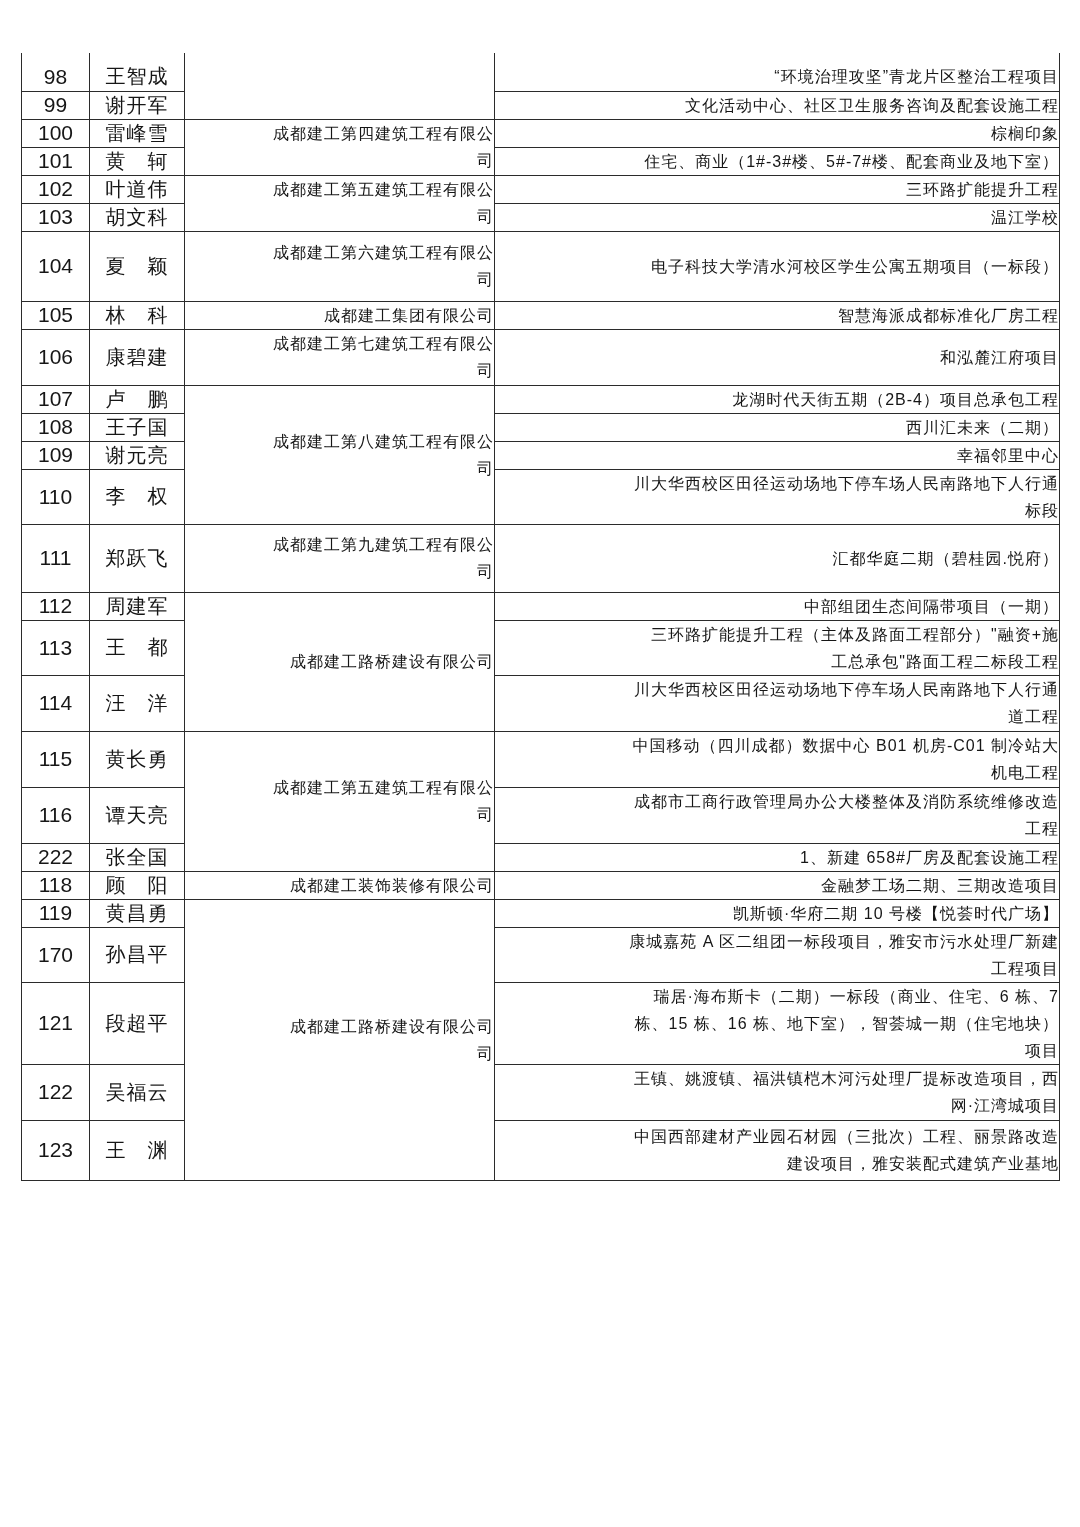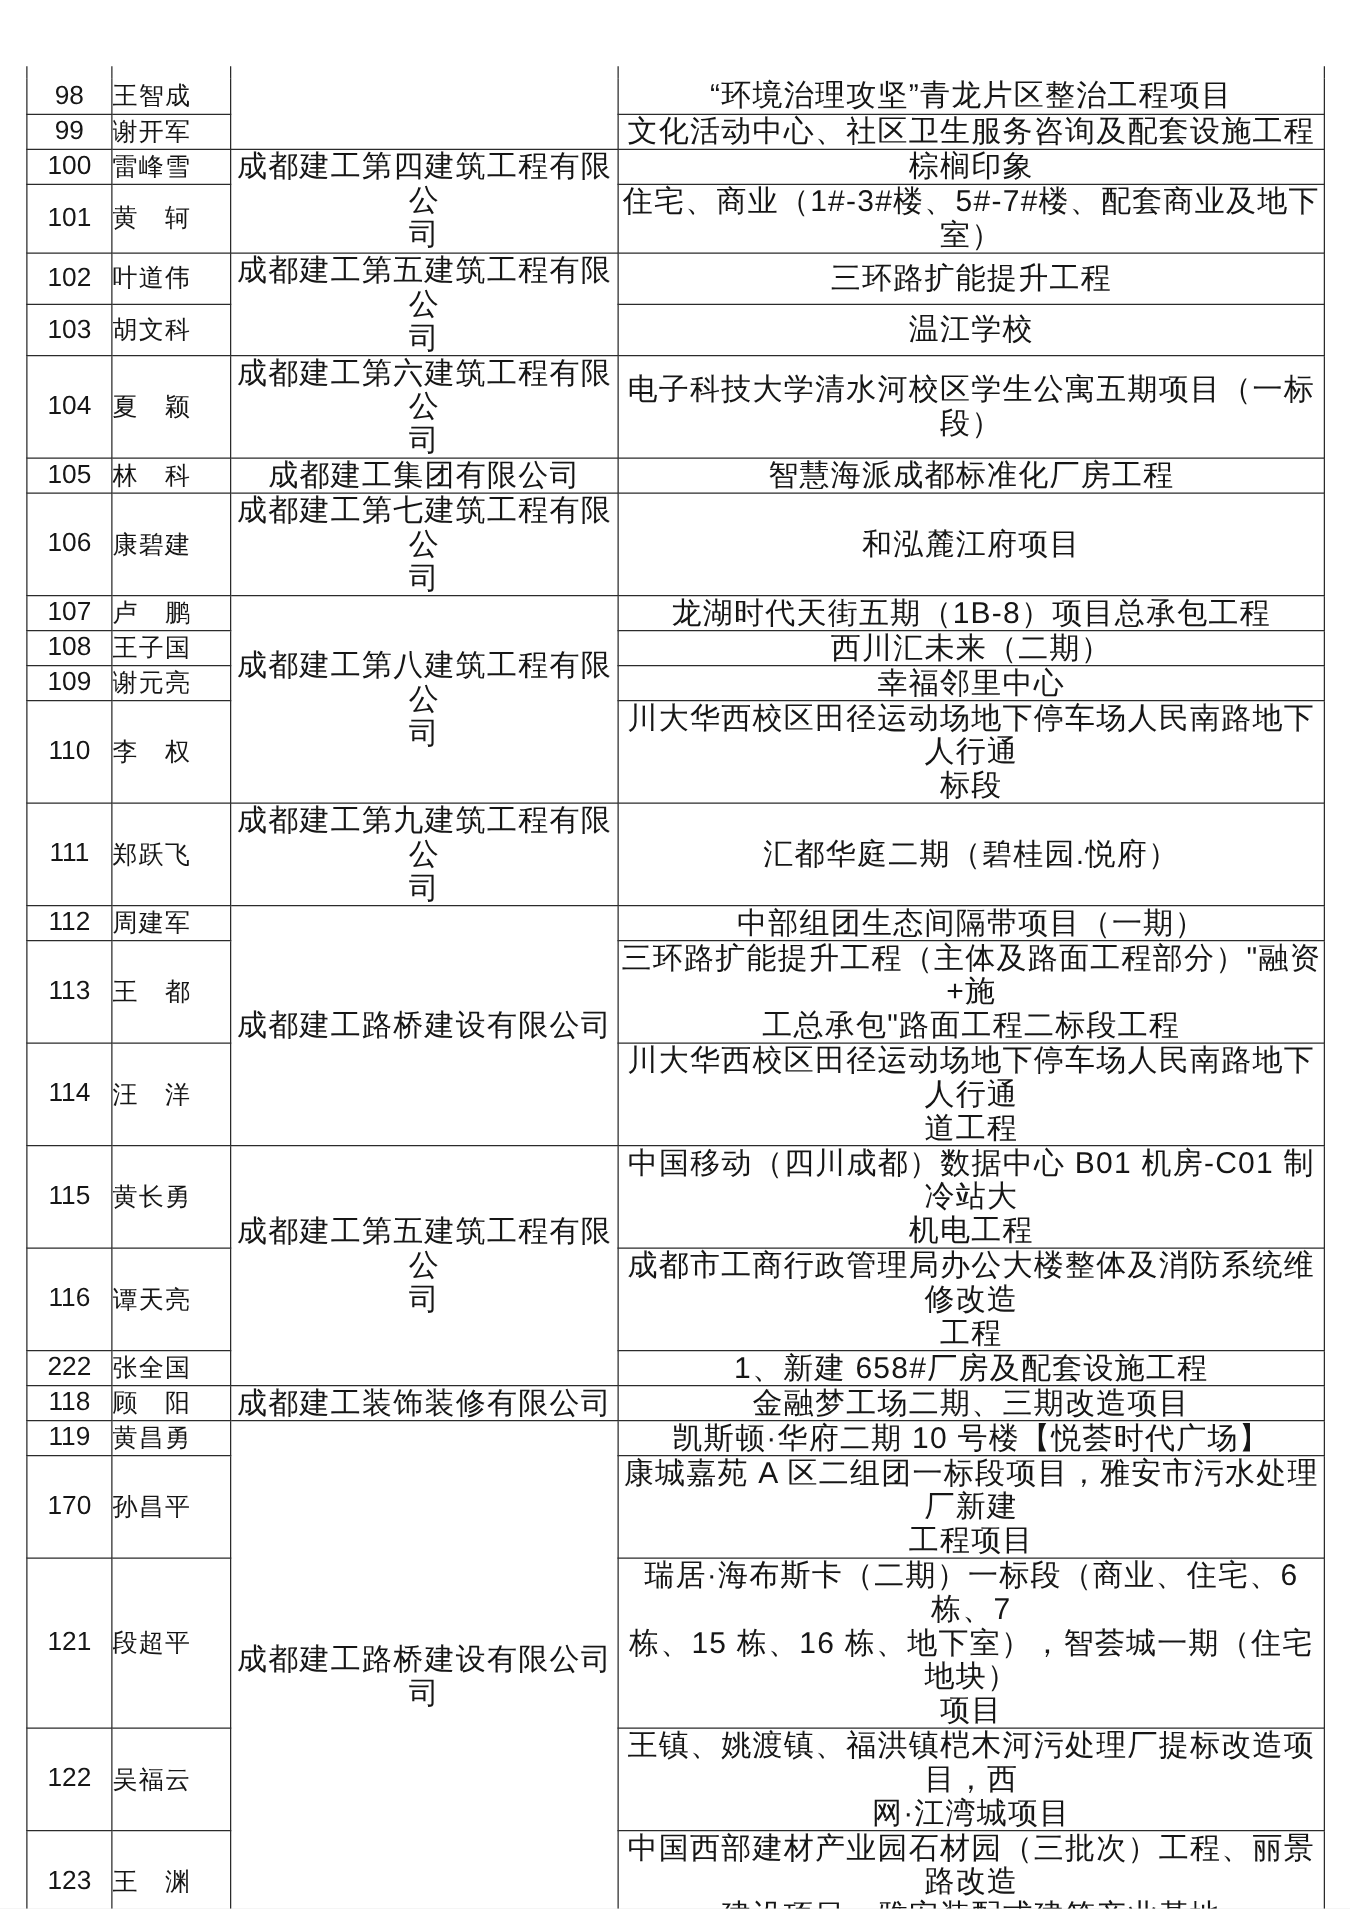--- a/index.html
+++ b/index.html
@@ -34,30 +34,31 @@
   
   tr.stub td { border-top: none; border-bottom: none; height: 10px; }
   tr.first td { border-top: none; }
   td.bb2 { border-bottom-width: 2px; }
 
   td.num {
     text-align: center;
     font-size: 21px;
   }
   td.name {
+    text-align: center;
     font-size: 20px;
     letter-spacing: 1px;
   }
   td.company, td.project {
-    font-size: 24px;
+    font-size: 16px;
     letter-spacing: 1px;
     line-height: 27px;
     padding: 2px 2px 2px 10px;
     white-space: pre-line;
-    text-align: center;
+    text-align: right;
   }
 </style>
 </head>
 <body>
 
 <div class="page">
   <table class="roster">
     <colgroup>
       <col class="c-no">
         <col class="c-name">
@@ -131,21 +132,21 @@
         <td class="company">成都建工第七建筑工程有限公
 司</td>
         <td class="project">和泓麓江府项目</td>
       </tr>
 
       <tr style="height:28px">
         <td class="num">107</td>
         <td class="name">卢　鹏</td>
         <td class="company" rowspan="4">成都建工第八建筑工程有限公
 司</td>
-        <td class="project">龙湖时代天街五期（1B-8）项目总承包工程</td>
+        <td class="project">龙湖时代天街五期（2B-4）项目总承包工程</td>
       </tr>
       <tr style="height:28px">
         <td class="num">108</td>
         <td class="name">王子国</td>
         <td class="project">西川汇未来（二期）</td>
       </tr>
       <tr style="height:28px">
         <td class="num">109</td>
         <td class="name">谢元亮</td>
         <td class="project">幸福邻里中心</td>

